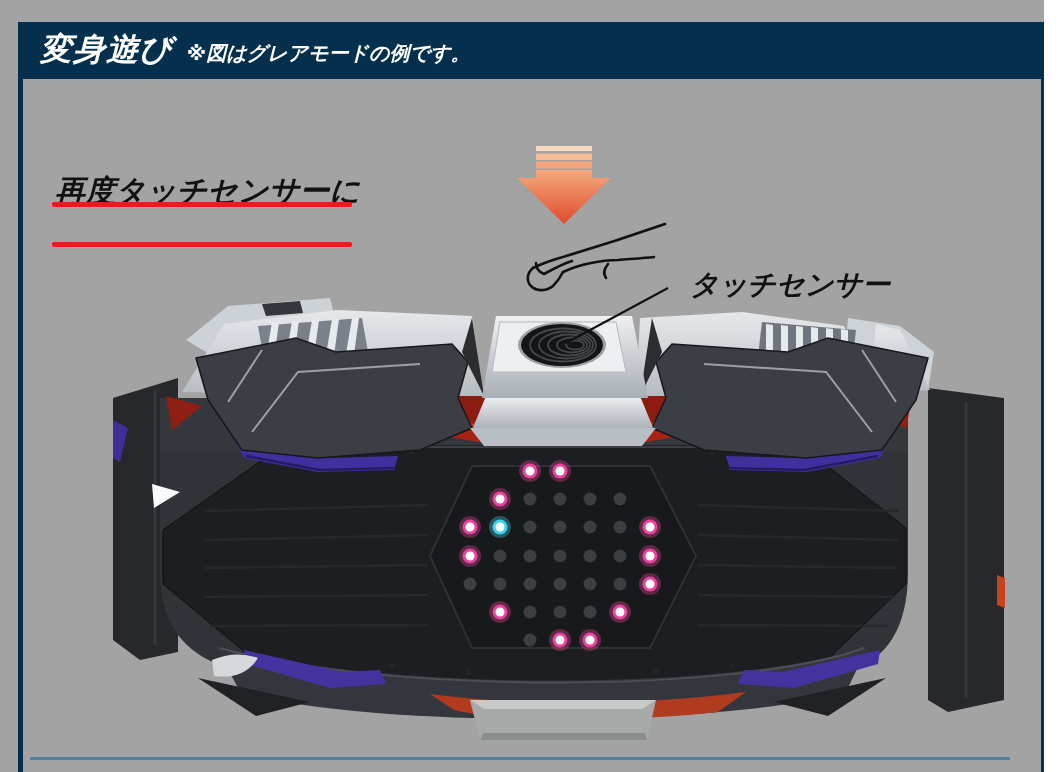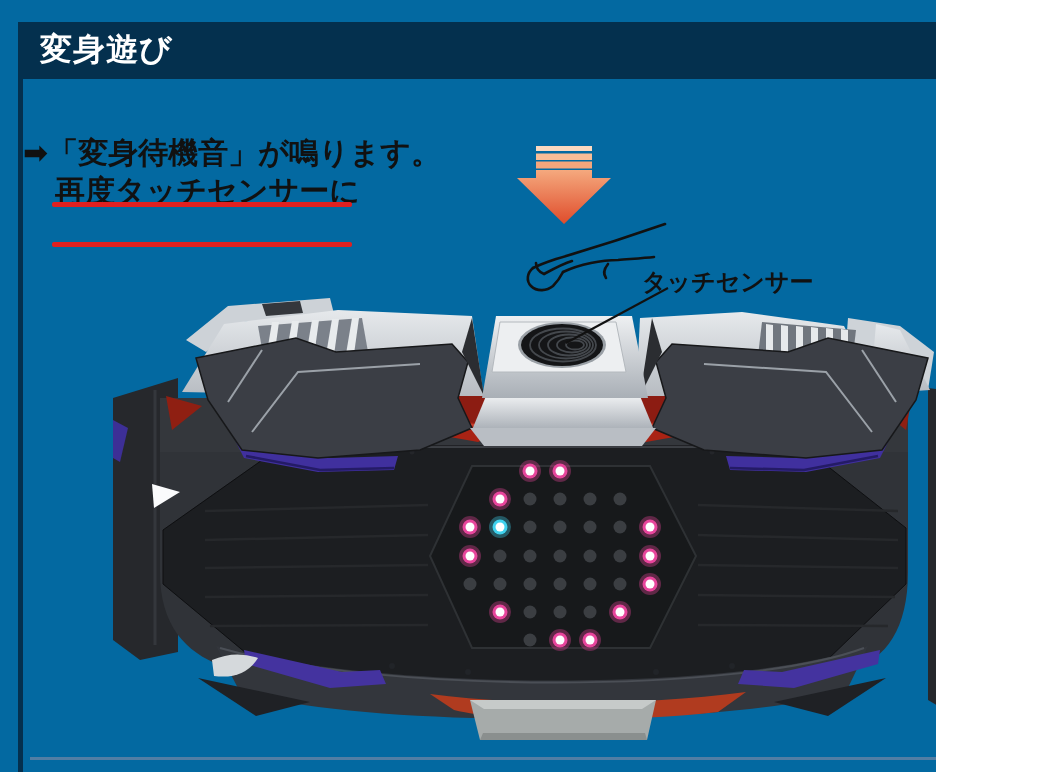--- a/index.html
+++ b/index.html
@@ -1,42 +1,43 @@
 <!DOCTYPE html>
 <html><head>
 <meta charset="utf-8">
 <style>
   html,body{margin:0;padding:0;}
-  .page{position:relative;width:936px;height:772px;background:#0369a1;overflow:hidden;
-        font-family:"Liberation Sans","DejaVu Sans",sans-serif;}
+  .page{position:relative;width:1044px;height:772px;background:#a3a3a3;overflow:hidden;
+        font-family:"Liberation Sans","DejaVu Sans",sans-serif;font-style:italic;}
   .header-bar{position:absolute;left:18px;top:22px;width:1028px;height:55px;background:#04304e;
         display:flex;align-items:center;box-sizing:border-box;padding-left:22px;}
   .header-title{color:#fff;font-size:32px;font-weight:700;letter-spacing:1px;white-space:nowrap;}
   .header-note{color:#fff;font-size:20px;font-weight:700;margin-left:14px;margin-top:7px;white-space:nowrap;}
   .frame{position:absolute;left:18px;top:77px;width:1028px;height:740px;box-sizing:border-box;
         border-left:5px solid #04304e;border-right:5px solid #04304e;border-top:2px solid #04304e;}
   .txt{position:absolute;color:#111;font-weight:700;font-size:30px;white-space:nowrap;letter-spacing:0px;}
   .l1{left:27px;top:94px;}
   .l2{left:23px;top:133px;}
   .l3{left:55px;top:171px;color:#111;}
   .l4{left:60px;top:208px;color:#111;}
   .red-underline{position:absolute;height:5px;background:#e02020;border-radius:2px;}
   .u1{left:52px;top:202px;width:300px;}
   .u2{left:52px;top:242px;width:300px;}
-  .sensor-label{position:absolute;left:642px;top:266px;font-size:24px;font-weight:700;color:#111;white-space:nowrap;}
+  .sensor-label{position:absolute;left:690px;top:266px;font-size:28px;font-weight:700;color:#111;white-space:nowrap;}
   .divider{position:absolute;left:30px;top:757px;width:980px;height:3px;background:#527ea4;}
   svg.illu{position:absolute;left:0;top:0;}
 </style>
 </head>
 <body>
 
 <div class="page">
 
   <div class="header-bar">
     <span class="header-title">変身遊び</span>
+    <span class="header-note">※図はグレアモードの例です。</span>
   </div>
 
   <div class="frame"></div>
 
   <svg class="illu" width="1060" height="772" viewBox="0 0 1060 772">
     <defs>
       <linearGradient id="gradSilverV" x1="0" y1="0" x2="0" y2="1">
         <stop offset="0" stop-color="#eef0f2"></stop>
           <stop offset="1" stop-color="#a9afb6"></stop>
       </linearGradient>
@@ -260,21 +261,20 @@
       <path d="M665,224 C625,238 580,252 556,259 C544,263 537,266 533,268"></path>
       <path d="M533,268 C527,273 526,281 531,286 C537,292 547,291 553,286 C558,281 561,276 563,272"></path>
       <path d="M563,272 C580,264 602,260 618,260 C630,259 644,258 654,257"></path>
       <path d="M608,264 C604,269 603,274 606,278"></path>
       <path d="M536,263 C536,268 539,272 544,274 C555,268 565,263 572,261"></path>
     </g>
 
     <path d="M668,288 L566,343" stroke="#111" stroke-width="2" fill="none"></path>
   </svg>
 
-  <div class="txt l2">➡「変身待機音」が鳴ります。</div>
   <div class="txt l3">再度タッチセンサーに</div>
   <div class="red-underline u1"></div>
   <div class="red-underline u2"></div>
 
   <div class="sensor-label">タッチセンサー</div>
 
   <div class="divider"></div>
 </div>
 
 </body></html>

